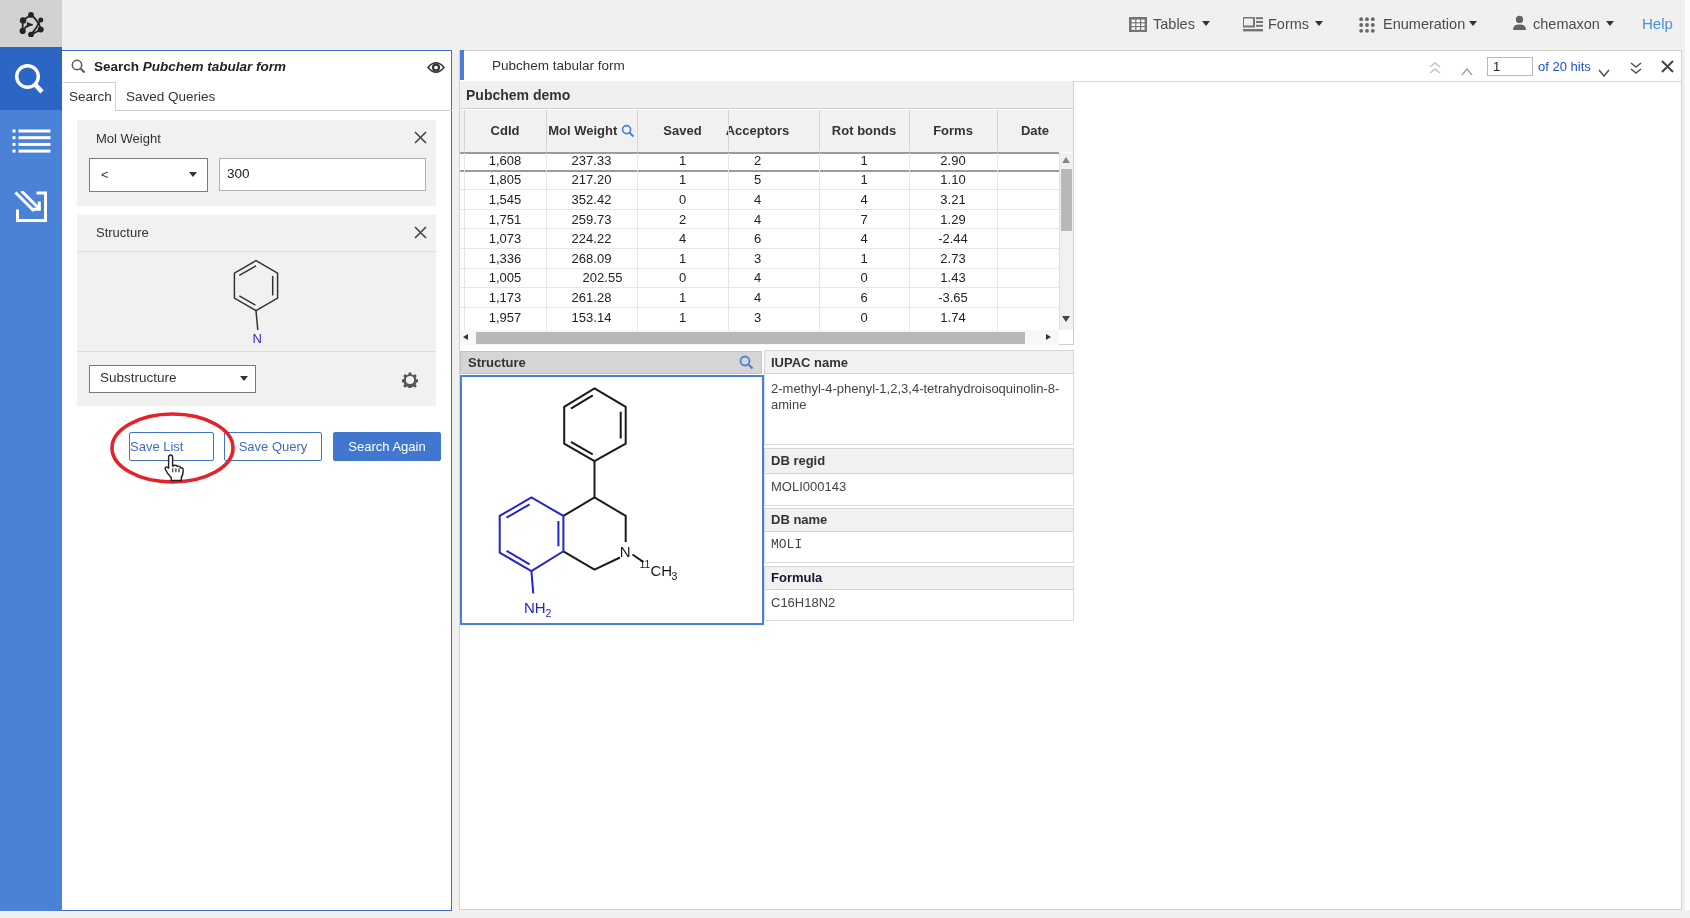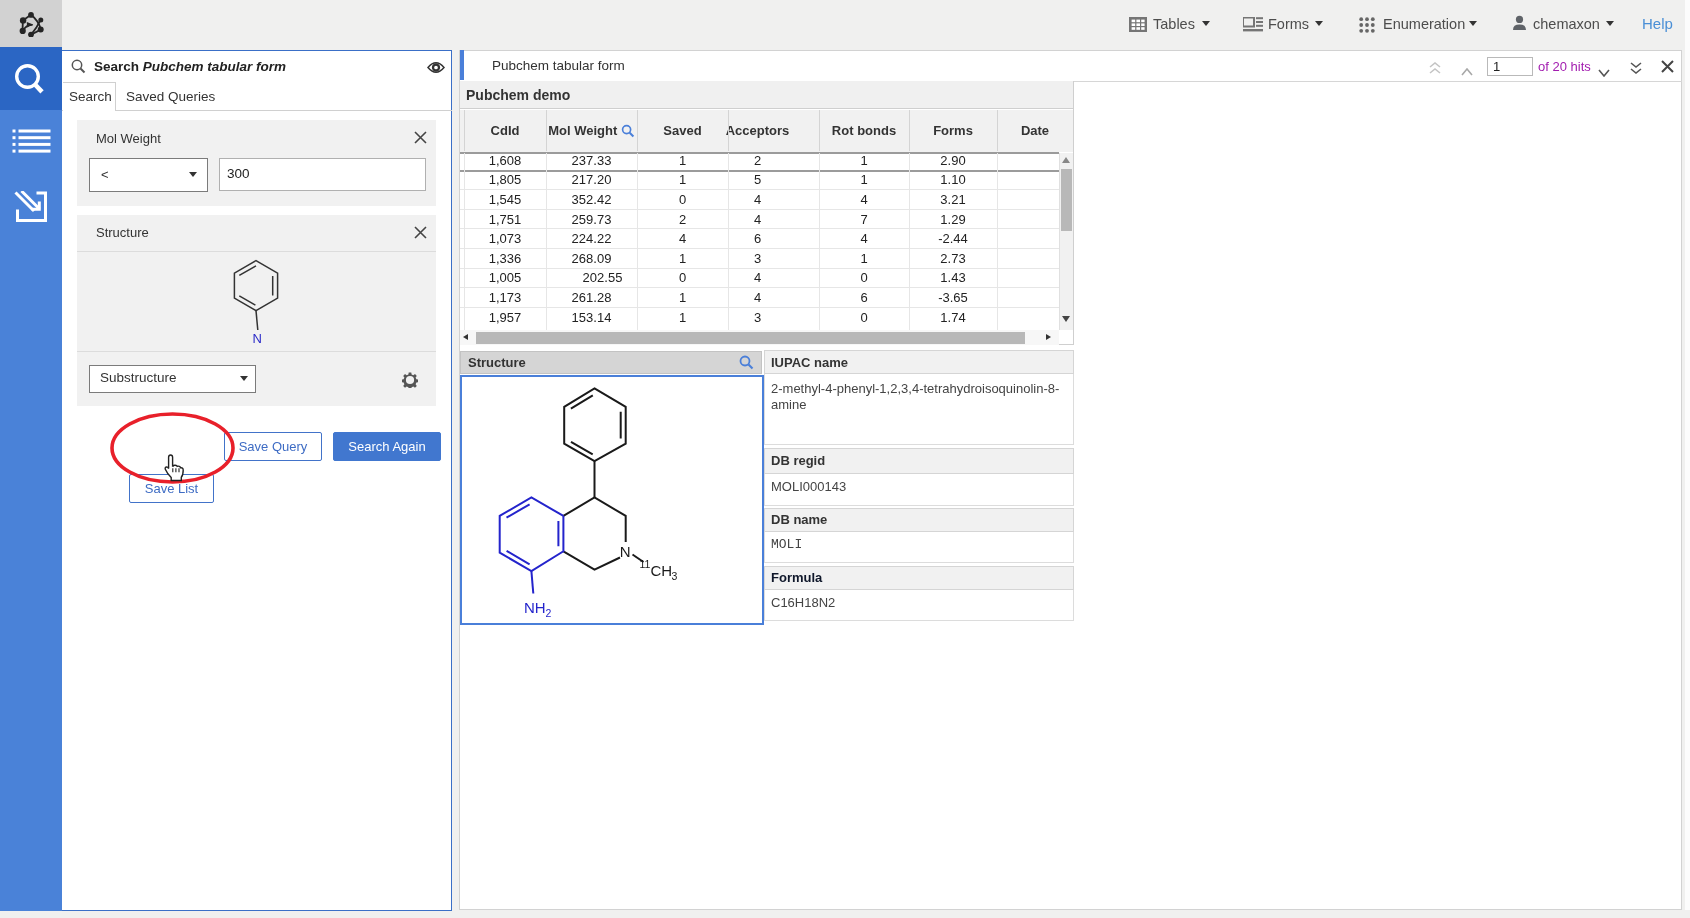--- a/index.html
+++ b/index.html
@@ -197,21 +197,21 @@
 </div>
 <div class="abs" style="left:89px;top:365px;width:167px;height:28px;background:#fff;border:1px solid #7b7b7b;"></div>
 <div class="abs" style="left:100px;top:370px;font-size:13.5px;color:#333;">Substructure</div>
 <div class="abs" style="left:240px;top:376px;width:0;height:0;border-left:4.5px solid transparent;border-right:4.5px solid transparent;border-top:5.5px solid #333;"></div>
 <div class="abs" style="left:402px;top:372px;width:16px;height:16px;">
 <svg width="16" height="16" viewBox="0 0 16 16">
       <path fill="#555" fill-rule="evenodd" d="M8,3.9 a4.1,4.1 0 1 0 0,8.2 a4.1,4.1 0 1 0 0,-8.2 M6.7,0.5 h2.6 l0.3,2 l1.7,0.8 l1.7,-1.2 l1.8,1.8 l-1.2,1.7 l0.8,1.7 l2,0.3 v2.6 l-2,0.3 l-0.8,1.7 l1.2,1.7 l-1.8,1.8 l-1.7,-1.2 l-1.7,0.8 l-0.3,2 h-2.6 l-0.3,-2 l-1.7,-0.8 l-1.7,1.2 l-1.8,-1.8 l1.2,-1.7 l-0.8,-1.7 l-2,-0.3 v-2.6 l2,-0.3 l0.8,-1.7 l-1.2,-1.7 l1.8,-1.8 l1.7,1.2 l1.7,-0.8 Z"></path>
     </svg>
 </div>
 
-<div class="abs" style="left:129px;top:432px;width:85px;height:29px;background:#fff;border:1px solid #4273c9;border-radius:2px;font-size:13px;color:#3e6cc4;text-align:center;line-height:27px;margin-top:42px;">Save List</div>
+<div class="abs" style="left:129px;top:432px;width:85px;height:29px;background:#fff;border:1px solid #4273c9;border-radius:2px;font-size:13px;color:#3e6cc4;line-height:27px;">Save List</div>
 <div class="abs" style="left:224px;top:432px;width:98px;height:29px;background:#fff;border:1px solid #4273c9;border-radius:2px;font-size:13px;color:#3e6cc4;text-align:center;line-height:27px;">Save Query</div>
 <div class="abs" style="left:333px;top:432px;width:108px;height:29px;background:#4177cf;border:1px solid #4177cf;border-radius:2px;font-size:13px;color:#fff;text-align:center;line-height:27px;">Search Again</div>
 
 <div class="abs" style="left:108px;top:410px;width:130px;height:78px;">
 <svg width="130" height="78" viewBox="0 0 130 78">
       <ellipse cx="64.5" cy="38" rx="60.5" ry="34" fill="none" stroke="#e8202a" stroke-width="3.6"></ellipse>
     </svg>
 </div>
 <div class="abs" style="left:162px;top:454px;width:24px;height:29px;">
 <svg width="24" height="29" viewBox="0 0 24 29">
@@ -230,21 +230,21 @@
 <svg width="12" height="12" viewBox="0 0 12 12">
       <path d="M1,5 L6,1 L11,5 M1,11 L6,7 L11,11" fill="none" stroke="#c4c4c4" stroke-width="1.6"></path>
     </svg>
 </div>
 <div class="abs" style="left:1461px;top:62px;width:12px;height:8px;">
 <svg width="12" height="8" viewBox="0 0 12 8">
       <path d="M1,7 L6,1 L11,7" fill="none" stroke="#a8a8a8" stroke-width="1.6"></path>
     </svg>
 </div>
 <div class="abs" style="left:1487px;top:57px;width:46px;height:19px;background:#fff;border:1px solid #b9b9b9;font-size:13px;color:#222;line-height:17px;padding-left:5px;">1</div>
-<div class="abs" style="left:1538px;top:59px;font-size:13px;color:#a21caf;">of 20 hits</div>
+<div class="abs" style="left:1538px;top:59px;font-size:13px;color:#1d4ed8;">of 20 hits</div>
 <div class="abs" style="left:1598px;top:62.5px;width:12px;height:8px;">
 <svg width="12" height="8" viewBox="0 0 12 8">
       <path d="M1,1 L6,7 L11,1" fill="none" stroke="#555" stroke-width="1.6"></path>
     </svg>
 </div>
 <div class="abs" style="left:1630px;top:60px;width:12px;height:12px;">
 <svg width="12" height="12" viewBox="0 0 12 12">
       <path d="M1,1 L6,5 L11,1 M1,7 L6,11 L11,7" fill="none" stroke="#555" stroke-width="1.6"></path>
     </svg>
 </div>

